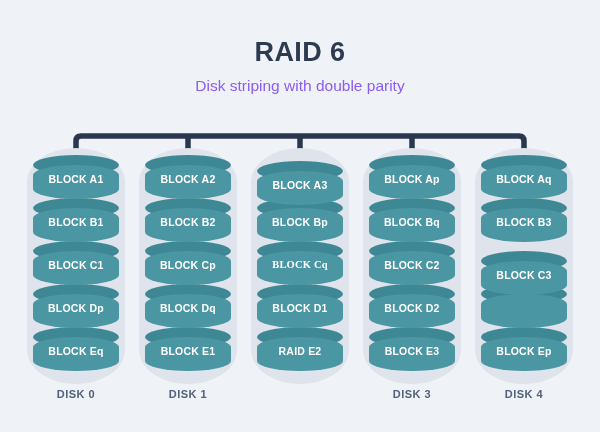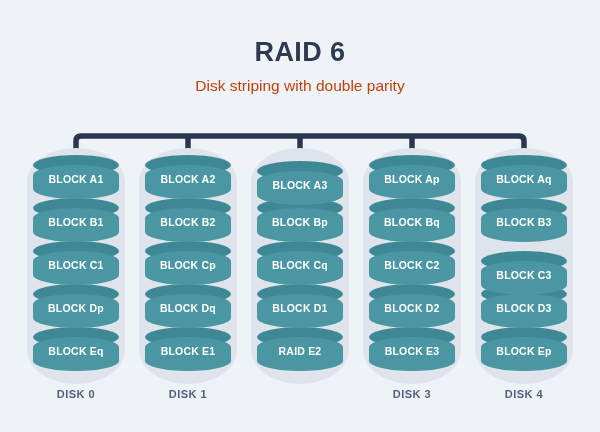--- a/index.html
+++ b/index.html
@@ -35,21 +35,21 @@
     font-size: 27px;
     font-weight: bold;
     color: #2d3a50;
     letter-spacing: 0.4px;
     line-height: 32px;
     margin: 0;
   }
   .subtitle {
     font-size: 15.5px;
     font-weight: normal;
-    color: #c2410c;
+    color: #8b5cf6;
     line-height: 20px;
     margin: 8px 0 0 0;
   }
 
   
   .bus {
     position: absolute;
     left: 0;
     top: 128px;
     width: 600px;
@@ -231,53 +231,53 @@
           <div class="cyl" style="top: 172px; z-index: 1;">
             <div class="cyl-cap"></div>
             <div class="cyl-body"></div>
             <div class="cyl-label">RAID E2</div>
           </div>
           <div class="cyl" style="top: 129px; z-index: 2;">
             <div class="cyl-cap"></div>
             <div class="cyl-body"></div>
             <div class="cyl-label">BLOCK D1</div>
           </div>
+          <div class="cyl" style="top: 86px; z-index: 3; font-family: Liberation Serif, serif;">
+            <div class="cyl-cap"></div>
+            <div class="cyl-body"></div>
+            <div class="cyl-label">BLOCK Cq</div>
+          </div>
+          <div class="cyl" style="top: 43px; z-index: 4;">
+            <div class="cyl-cap"></div>
+            <div class="cyl-body"></div>
+            <div class="cyl-label">BLOCK Bp</div>
+          </div>
+          <div class="cyl" style="top: 0px; z-index: 5; margin-top: 6px;">
+            <div class="cyl-cap"></div>
+            <div class="cyl-body"></div>
+            <div class="cyl-label">BLOCK A3</div>
+          </div>
+        </div>
+      </div>
+      <div class="disk" style="left: 360px;">
+        <div class="capsule"></div>
+        <div class="stack">
+          <div class="cyl" style="top: 172px; z-index: 1;">
+            <div class="cyl-cap"></div>
+            <div class="cyl-body"></div>
+            <div class="cyl-label">BLOCK E3</div>
+          </div>
+          <div class="cyl" style="top: 129px; z-index: 2;">
+            <div class="cyl-cap"></div>
+            <div class="cyl-body"></div>
+            <div class="cyl-label">BLOCK D2</div>
+          </div>
           <div class="cyl" style="top: 86px; z-index: 3;">
             <div class="cyl-cap"></div>
             <div class="cyl-body"></div>
-            <div class="cyl-label">BLOCK Cq</div>
-          </div>
-          <div class="cyl" style="top: 43px; z-index: 4;">
-            <div class="cyl-cap"></div>
-            <div class="cyl-body"></div>
-            <div class="cyl-label">BLOCK Bp</div>
-          </div>
-          <div class="cyl" style="top: 0px; z-index: 5; margin-top: 6px;">
-            <div class="cyl-cap"></div>
-            <div class="cyl-body"></div>
-            <div class="cyl-label">BLOCK A3</div>
-          </div>
-        </div>
-      </div>
-      <div class="disk" style="left: 360px;">
-        <div class="capsule"></div>
-        <div class="stack">
-          <div class="cyl" style="top: 172px; z-index: 1;">
-            <div class="cyl-cap"></div>
-            <div class="cyl-body"></div>
-            <div class="cyl-label">BLOCK E3</div>
-          </div>
-          <div class="cyl" style="top: 129px; z-index: 2;">
-            <div class="cyl-cap"></div>
-            <div class="cyl-body"></div>
-            <div class="cyl-label">BLOCK D2</div>
-          </div>
-          <div class="cyl" style="top: 86px; z-index: 3;">
-            <div class="cyl-cap"></div>
-            <div class="cyl-body"></div>
             <div class="cyl-label">BLOCK C2</div>
           </div>
           <div class="cyl" style="top: 43px; z-index: 4;">
             <div class="cyl-cap"></div>
             <div class="cyl-body"></div>
             <div class="cyl-label">BLOCK Bq</div>
           </div>
           <div class="cyl" style="top: 0px; z-index: 5;">
             <div class="cyl-cap"></div>
             <div class="cyl-body"></div>
@@ -290,21 +290,20 @@
         <div class="capsule"></div>
         <div class="stack">
           <div class="cyl" style="top: 172px; z-index: 1;">
             <div class="cyl-cap"></div>
             <div class="cyl-body"></div>
             <div class="cyl-label">BLOCK Ep</div>
           </div>
           <div class="cyl" style="top: 129px; z-index: 2;">
             <div class="cyl-cap"></div>
             <div class="cyl-body"></div>
-            <div class="cyl-label">BLOCK D3</div>
           </div>
           <div class="cyl" style="top: 96px; z-index: 3;">
             <div class="cyl-cap"></div>
             <div class="cyl-body"></div>
             <div class="cyl-label">BLOCK C3</div>
           </div>
           <div class="cyl" style="top: 43px; z-index: 4;">
             <div class="cyl-cap"></div>
             <div class="cyl-body"></div>
             <div class="cyl-label">BLOCK B3</div>

